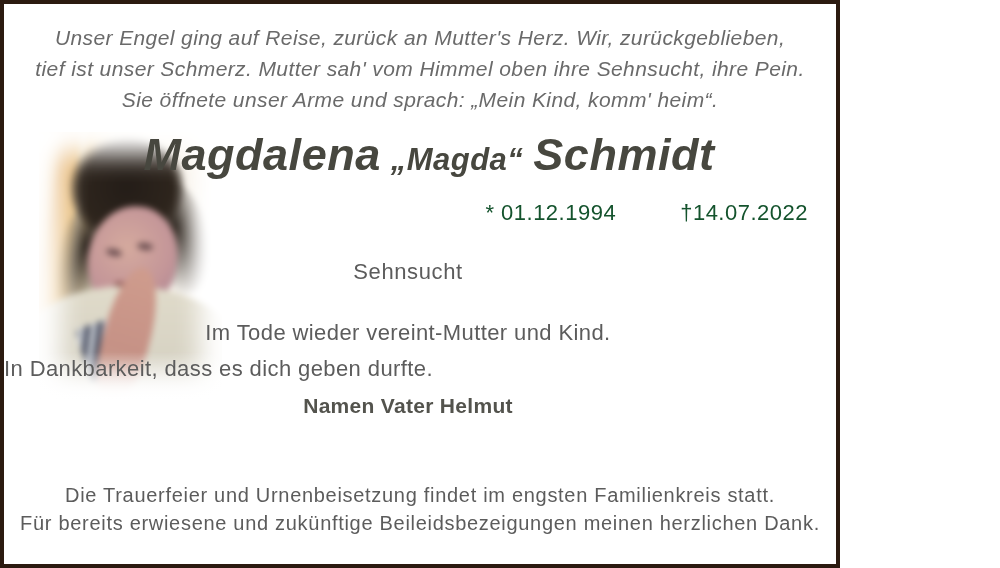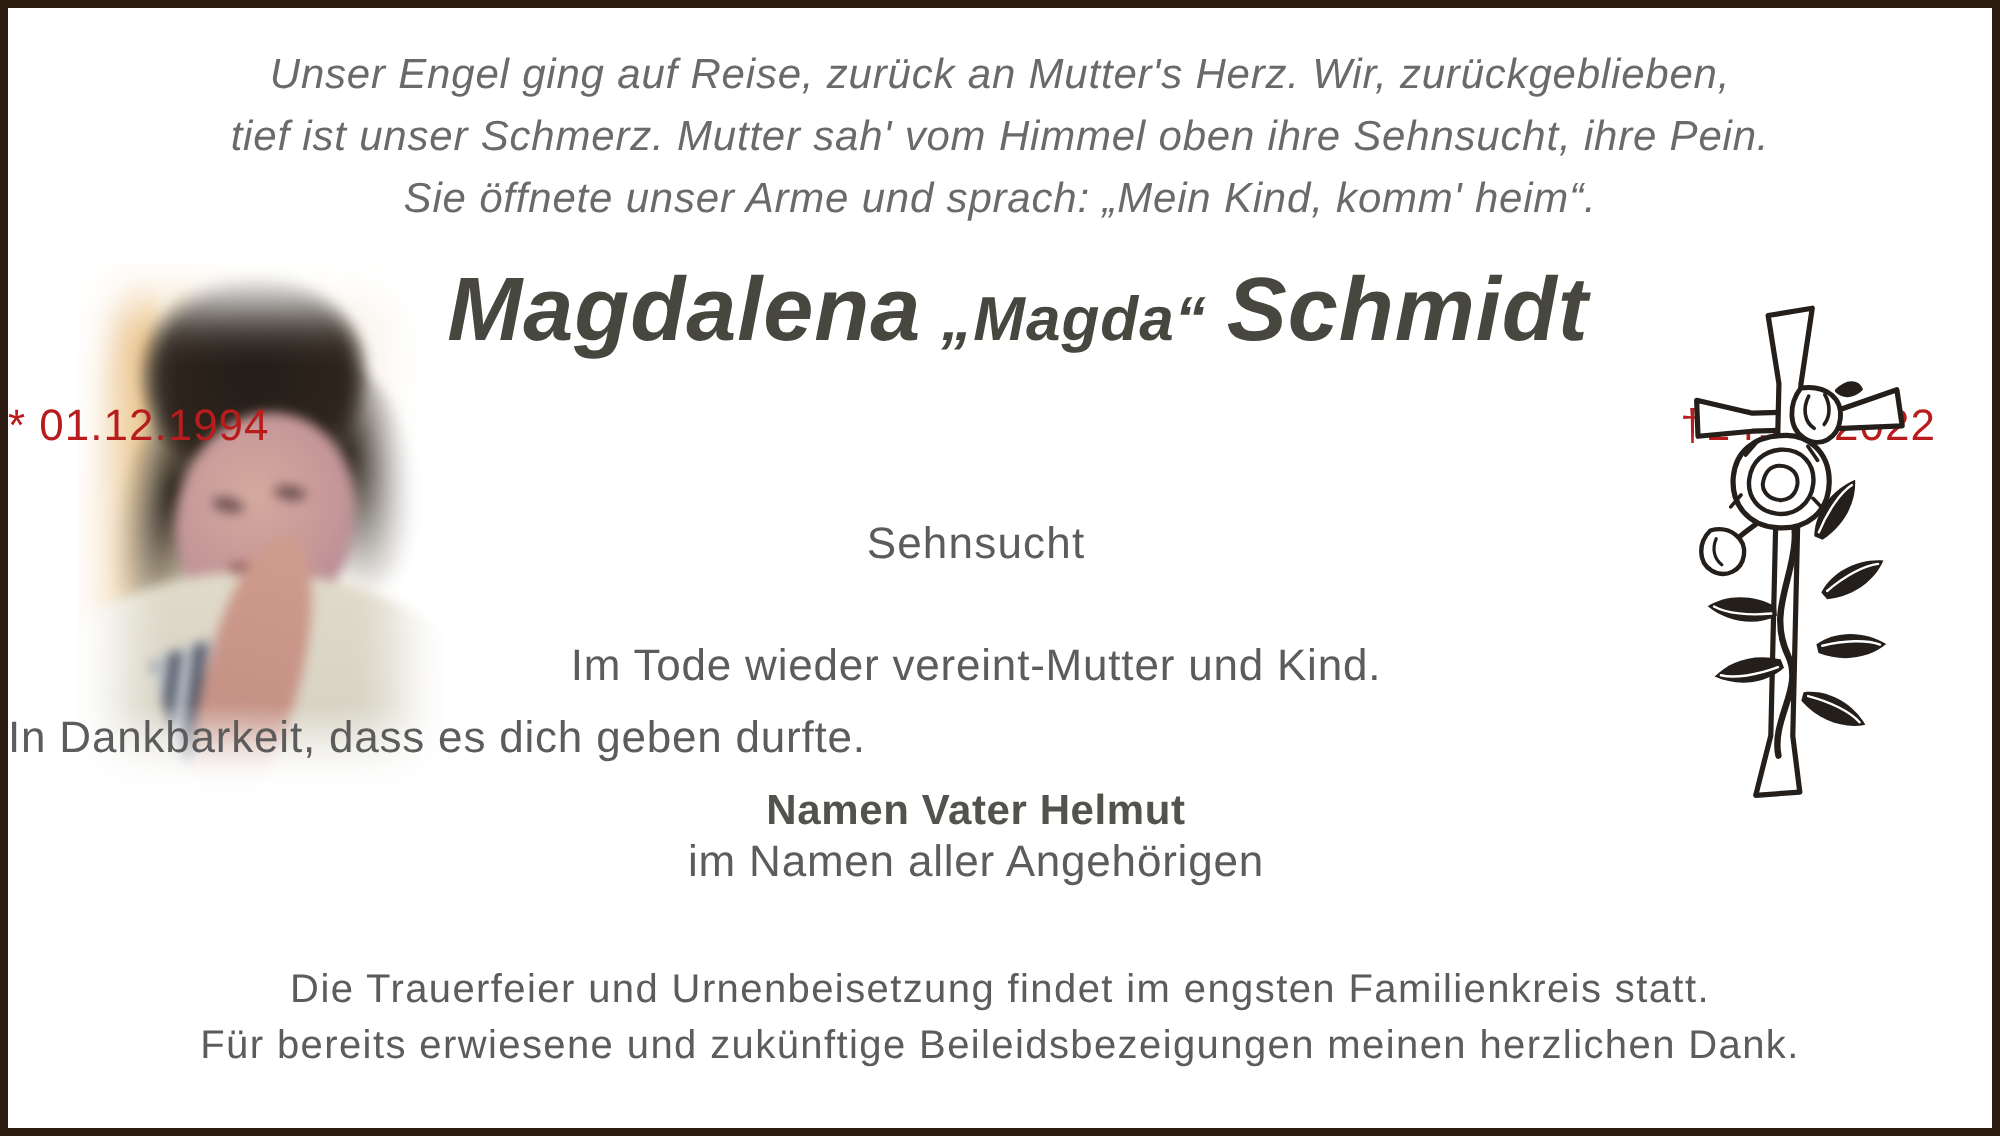--- a/index.html
+++ b/index.html
@@ -1,18 +1,18 @@
 <!DOCTYPE html>
 <html><head>
 <meta charset="utf-8">
 <style>
   html, body { margin: 0; padding: 0; background: #ffffff; }
   .sheet {
     position: relative;
-    width: 1000px; height: 568px;
+    width: 840px; height: 568px;
     box-sizing: border-box;
     background: #ffffff;
     border: 4px solid #2b1a10;
     overflow: hidden;
     font-family: "Liberation Sans", sans-serif;
     color: #5c5c5c;
   }
 
   
   .poem {
@@ -29,22 +29,22 @@
     font-weight: bold; font-style: italic;
     font-size: 45px; line-height: 54px;
     letter-spacing: 0.5px;
     color: #47473f;
     white-space: nowrap;
     padding-left: 18px;
   }
   .name-line .nickname { font-size: 31px; padding: 0 10px; }
   .dates-row {
     position: absolute; top: 196px; left: 0; right: 28px;
-    display: flex; justify-content: space-between; gap: 82px;
-    font-size: 22px; letter-spacing: 0.5px; color: #b91c1c;
+    display: flex; justify-content: flex-end; gap: 64px;
+    font-size: 22px; letter-spacing: 0.5px; color: #14532d;
   }
   .place {
     position: absolute; top: 255px; left: 0; right: 24px;
     text-align: center; font-size: 22px; letter-spacing: 0.6px;
   }
   .verse-1 { position: absolute; top: 316px; left: 0; right: 24px;
     text-align: center; font-size: 22px; letter-spacing: 0.4px; }
   .verse-2 { position: absolute; top: 352px; left: 0; right: 24px;
     text-align: left; font-size: 22px; letter-spacing: 0.4px; }
   .sig-main { position: absolute; top: 390px; left: 0; right: 24px;
@@ -146,21 +146,20 @@
     <span>* 01.12.1994</span>
     <span>†14.07.2022</span>
   </div>
 
   <div class="place">Sehnsucht</div>
 
   <div class="verse-1">Im Tode wieder vereint-Mutter und Kind.</div>
   <div class="verse-2">In Dankbarkeit, dass es dich geben durfte.</div>
 
   <div class="sig-main">Namen Vater Helmut</div>
-  <div class="sig-sub">im Namen aller Angehörigen</div>
 
   <svg class="cross" viewBox="0 0 122 252">
     <defs>
       <g id="leaf">
         <path d="M0,0 C8,-9 22,-12 34,-8 C28,0 16,6 2,4 Z" fill="#241f1b"></path>
         <path d="M3,0 C13,-5 24,-8 31,-7" stroke="#ffffff" stroke-width="1.2" fill="none"></path>
       </g>
     </defs>
     <g transform="rotate(1 61 126)" stroke-linejoin="round" stroke-linecap="round">
 

